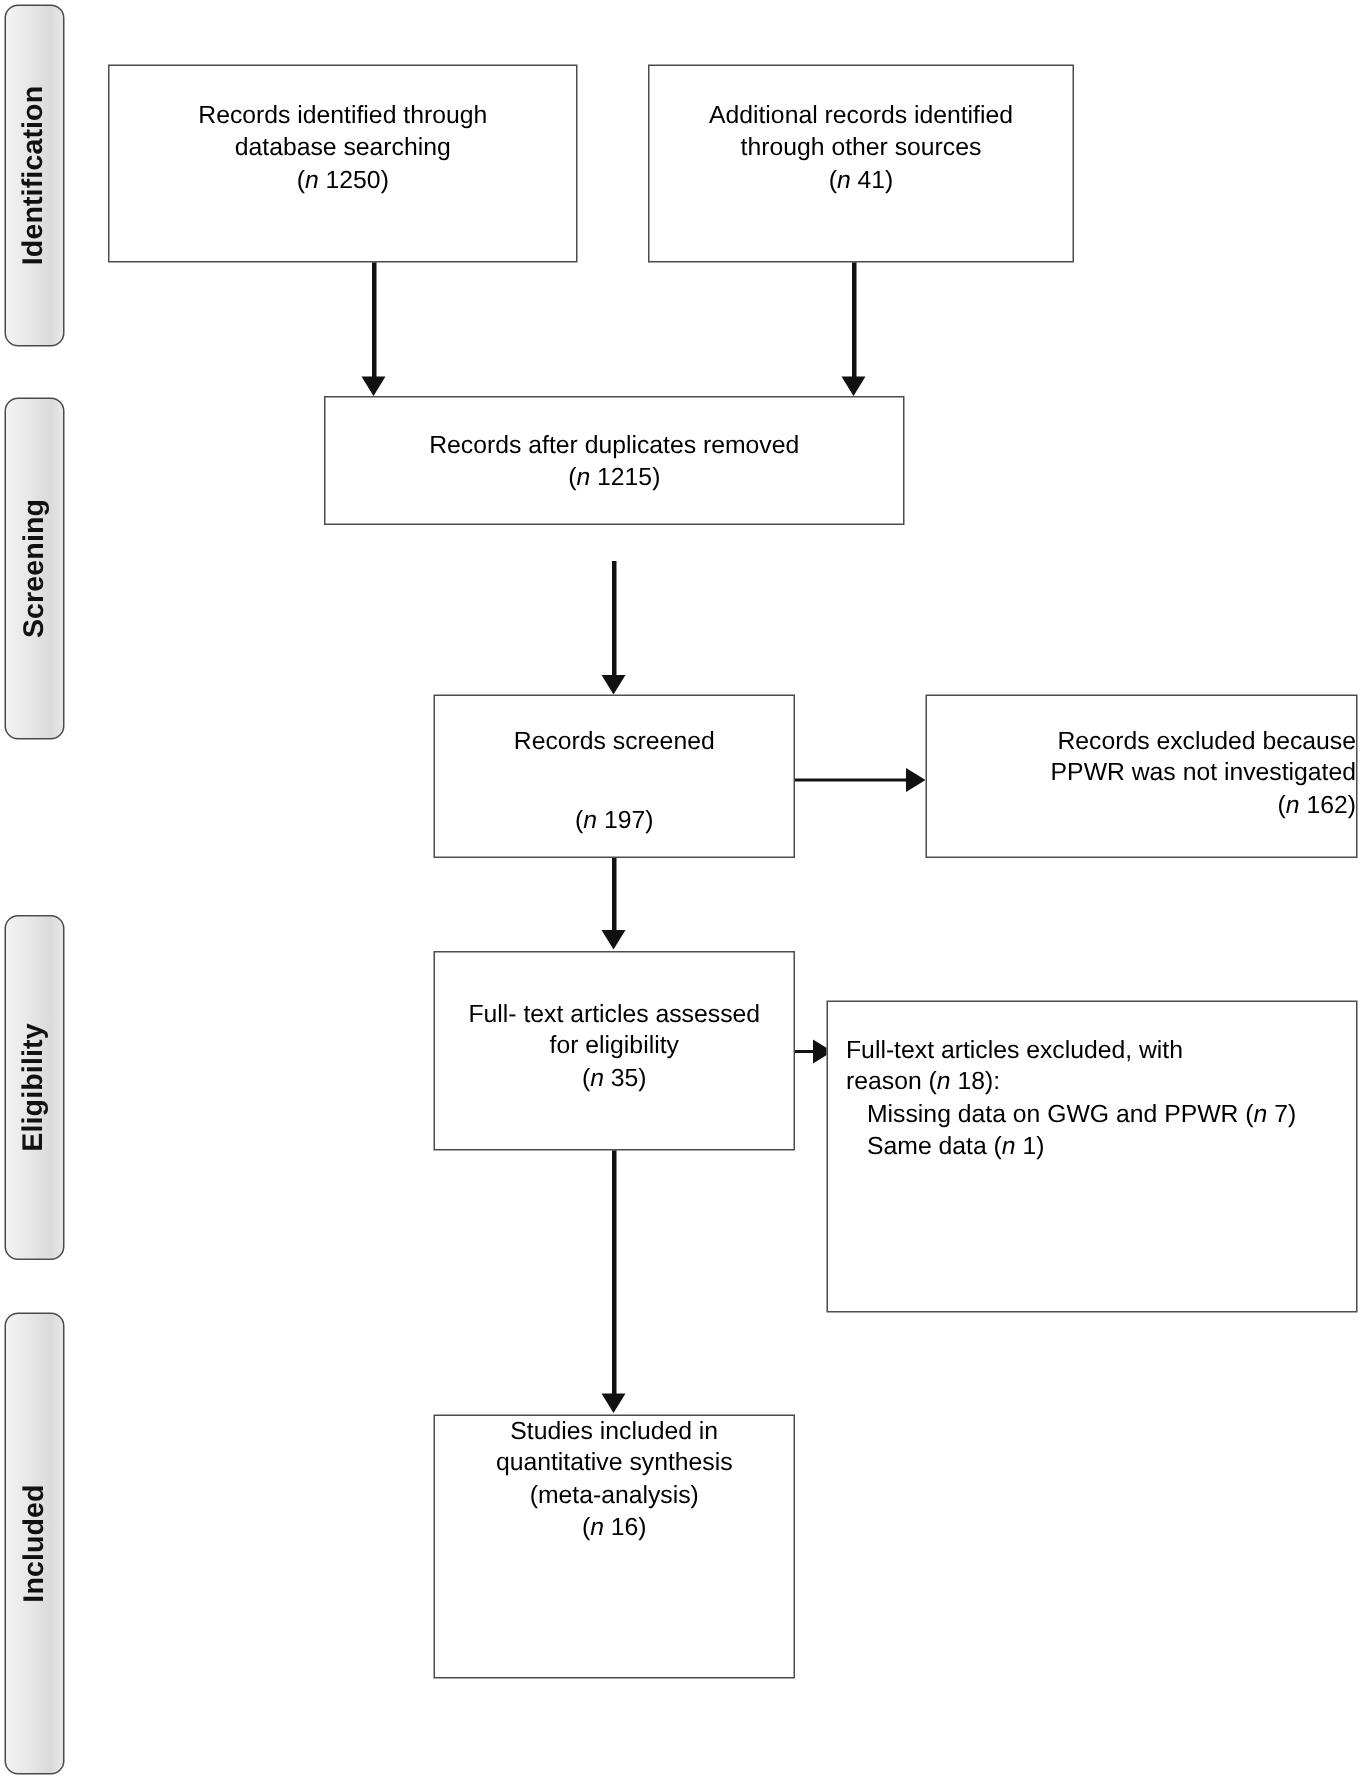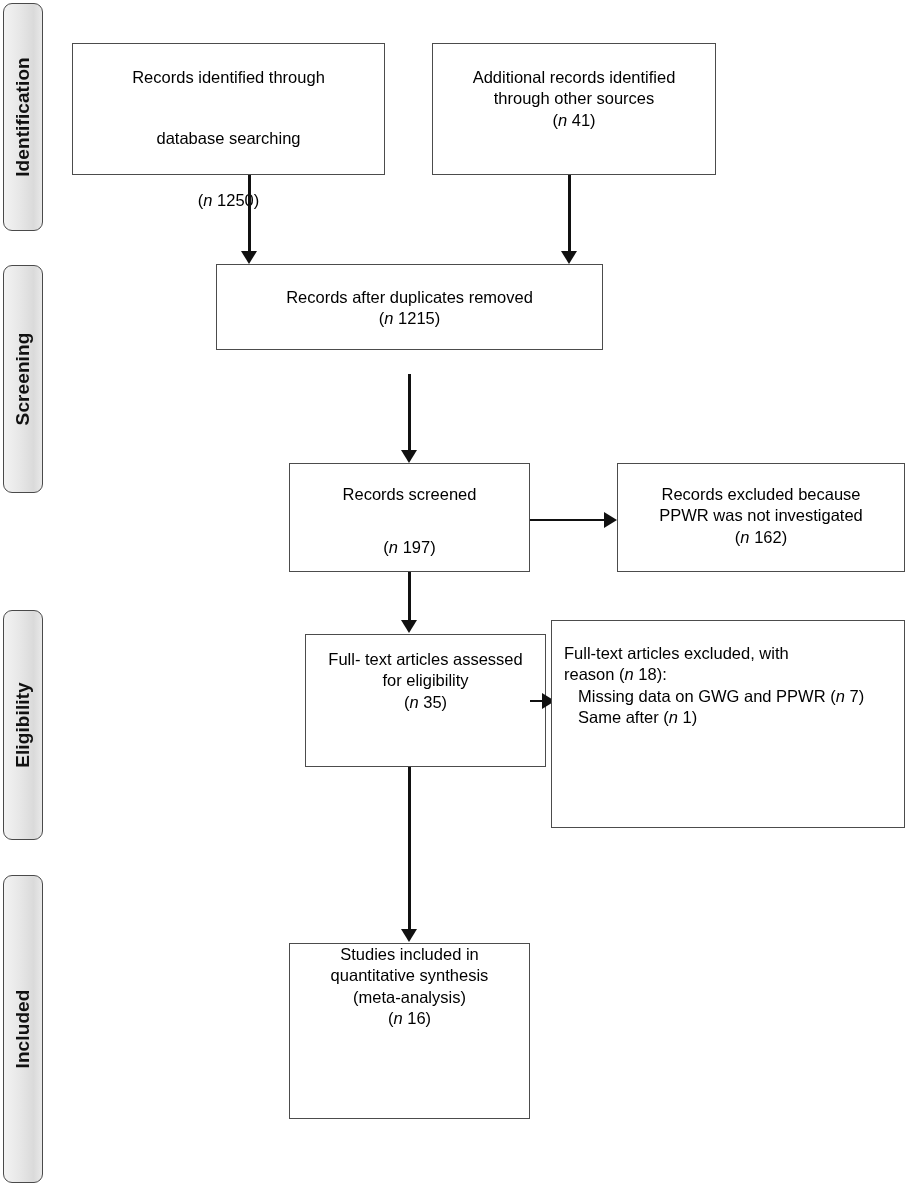--- a/index.html
+++ b/index.html
@@ -111,21 +111,21 @@
   </div>
 
   <div class="phase-tab" style="top:610px; height:230px;">
     <span class="phase-label">Eligibility</span>
   </div>
 
   <div class="phase-tab" style="top:875px; height:308px;">
     <span class="phase-label">Included</span>
   </div>
 
-  <div class="flow-box centered" style="left:72px; top:43px; width:313px; height:132px; padding-top:23px;gap:40px;">
+  <div class="flow-box centered" style="left:72px; top:43px; width:313px; height:132px; padding-top:23px;">
     <div class="box-text">Records identified through</div>
     <div class="box-text">database searching</div>
     <div class="box-text">(<i>n</i>&nbsp;<span>1250</span>)</div>
   </div>
 
   <div class="flow-box centered" style="left:432px; top:43px; width:284px; height:132px; padding-top:23px;">
     <div class="box-text">Additional records identified</div>
     <div class="box-text">through other sources</div>
     <div class="box-text">(<i>n</i>&nbsp;<span>41</span>)</div>
   </div>
@@ -145,47 +145,47 @@
   <div class="arrow-down" style="left:401px; top:450px;"></div>
 
   <div class="flow-box centered" style="left:289px; top:463px; width:241px; height:109px; padding-top:20px;gap:32px;">
     <div class="box-text">Records screened</div>
     <div class="box-text">(<i>n</i>&nbsp;<span>197</span>)</div>
   </div>
 
   <div class="h-line" style="left:530px; top:519px; width:76px;"></div>
   <div class="arrow-right" style="left:604px; top:512px;"></div>
 
-  <div class="flow-box centered" style="left:617px; top:463px; width:288px; height:109px; padding-top:20px;">
+  <div class="flow-box centered" style="left:617px; top:463px; width:288px; height:109px; padding-top:20px;align-items:flex-end;">
     <div class="box-text">Records excluded because</div>
     <div class="box-text">PPWR was not investigated</div>
     <div class="box-text">(<i>n</i>&nbsp;<span>162</span>)</div>
   </div>
 
   <div class="v-line" style="left:408px; top:572px; height:49px;"></div>
   <div class="arrow-down" style="left:401px; top:620px;"></div>
 
-  <div class="flow-box centered" style="left:289px; top:634px; width:241px; height:133px; padding-top:14px;margin-left:16px;">
+  <div class="flow-box centered" style="left:289px; top:634px; width:241px; height:133px; padding-top:31px;">
     <div class="box-text">Full- text articles assessed</div>
     <div class="box-text">for eligibility</div>
     <div class="box-text">(<i>n</i>&nbsp;<span>35</span>)</div>
   </div>
 
   <div class="h-line" style="left:530px; top:700px; width:16px;"></div>
   <div class="arrow-right" style="left:542px; top:693px;"></div>
 
-  <div class="flow-box left-aligned" style="left:551px; top:620px; width:354px; height:208px; padding:22px 0 4px 12px;">
+  <div class="flow-box left-aligned" style="left:551px; top:667px; width:354px; height:208px; padding:22px 0 4px 12px;">
     <div class="box-text">Full-text articles excluded, with</div>
     <div class="box-text"><span>reason (</span><i>n</i>&nbsp;<span>18</span><span>):</span></div>
 
 
 
     <div class="box-text" style="padding-left:14px;"><span>Missing data on GWG and PPWR</span> (<i>n</i>&nbsp;<span>7</span>)</div>
 
-    <div class="box-text" style="padding-left:14px;"><span>Same after</span> (<i>n</i>&nbsp;<span>1</span>)</div>
+    <div class="box-text" style="padding-left:14px;"><span>Same data</span> (<i>n</i>&nbsp;<span>1</span>)</div>
   </div>
 
   <div class="v-line" style="left:408px; top:767px; height:163px;"></div>
   <div class="arrow-down" style="left:401px; top:929px;"></div>
 
   <div class="flow-box centered" style="left:289px; top:943px; width:241px; height:176px; ">
     <div class="box-text">Studies included in</div>
     <div class="box-text">quantitative synthesis</div>
     <div class="box-text">(meta-analysis)</div>
     <div class="box-text">(<i>n</i>&nbsp;<span>16</span>)</div>

